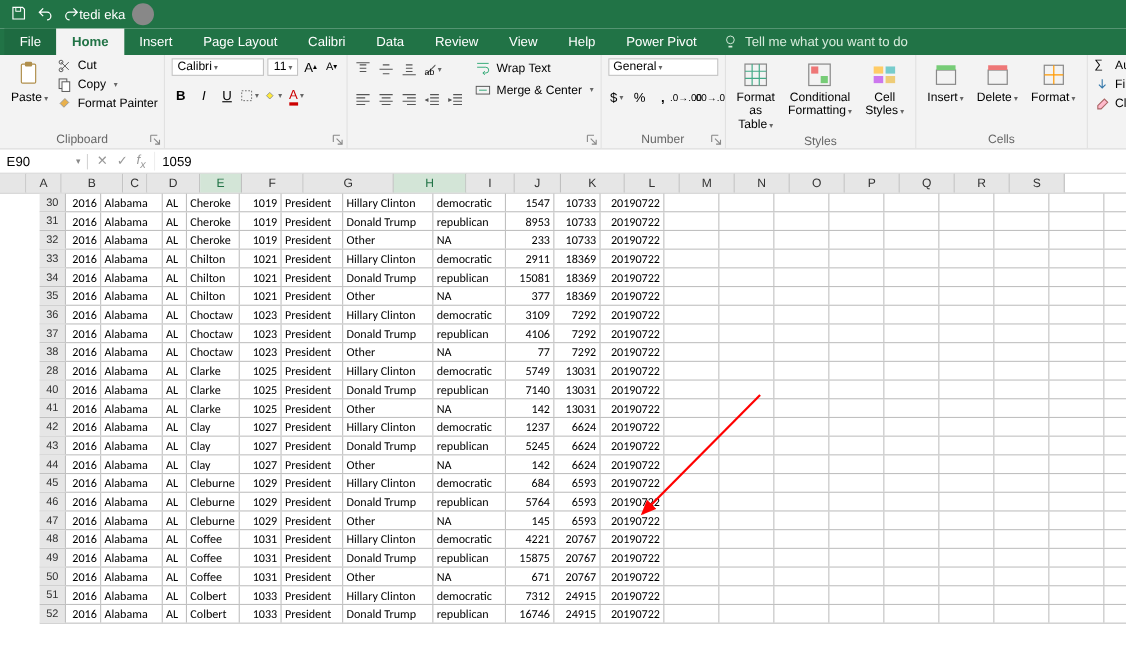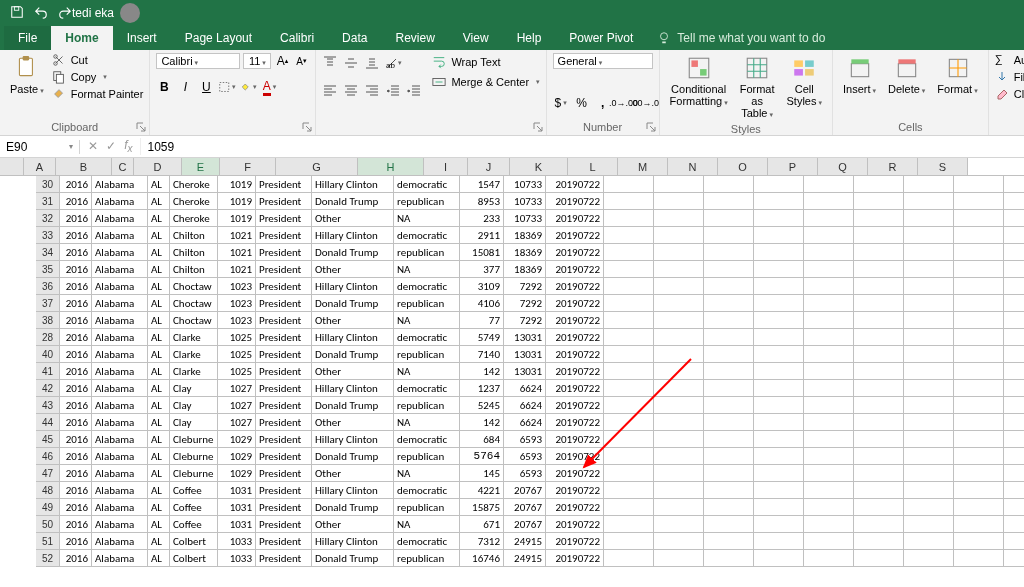--- a/index.html
+++ b/index.html
@@ -243,21 +243,21 @@
             <span>Merge &amp; Center</span>
           </div>
       </div>
     </div>
     <svg class="dlg-launcher" viewBox="0 0 12 12">
         <path d="M2 2h6M2 2v6M5 5l5 5M10 6v4H6" stroke="#888" fill="none"></path>
       </svg>
   </div>
 
   <div class="group">
-    <div class="group-body" style="flex-direction:column;gap:20px">
+    <div class="group-body" style="flex-direction:column;gap:6px">
       <div class="fontbox dd" style="width:100px">General</div>
       <div class="iconrow">
         <span class="ib dd">$</span>
         <span class="ib">%</span>
         <span class="ib">
             <b>,</b>
           </span>
         <span class="ib" style="font-size:9px">.0→.00</span>
         <span class="ib" style="font-size:9px">.00→.0</span>
       </div>
@@ -266,33 +266,33 @@
     <svg class="dlg-launcher" viewBox="0 0 12 12">
         <path d="M2 2h6M2 2v6M5 5l5 5M10 6v4H6" stroke="#888" fill="none"></path>
       </svg>
   </div>
 
   <div class="group">
     <div class="group-body">
       <div class="bigbtn">
           <svg class="bicon" viewBox="0 0 24 24">
             <rect x="3" y="3" width="18" height="18" fill="none" stroke="#888"></rect>
+            <path d="M3 9h18M3 15h18M9 3v18M15 3v18" stroke="#4a8"></path>
+          </svg>
+          <span class="blabel dd" style="white-space:pre-line">Format as
+Table</span>
+        </div>
+      <div class="bigbtn">
+          <svg class="bicon" viewBox="0 0 24 24">
+            <rect x="3" y="3" width="18" height="18" fill="none" stroke="#888"></rect>
             <rect x="5" y="5" width="6" height="6" fill="#e77"></rect>
             <rect x="13" y="13" width="6" height="6" fill="#7c7"></rect>
           </svg>
           <span class="blabel dd" style="white-space:pre-line">Conditional
 Formatting</span>
-        </div>
-      <div class="bigbtn">
-          <svg class="bicon" viewBox="0 0 24 24">
-            <rect x="3" y="3" width="18" height="18" fill="none" stroke="#888"></rect>
-            <path d="M3 9h18M3 15h18M9 3v18M15 3v18" stroke="#4a8"></path>
-          </svg>
-          <span class="blabel dd" style="white-space:pre-line">Format as
-Table</span>
         </div>
       <div class="bigbtn">
           <svg class="bicon" viewBox="0 0 24 24">
             <rect x="3" y="5" width="8" height="6" fill="#fc6"></rect>
             <rect x="13" y="5" width="8" height="6" fill="#7cc"></rect>
             <rect x="3" y="13" width="8" height="6" fill="#c7e"></rect>
             <rect x="13" y="13" width="8" height="6" fill="#ec7"></rect>
           </svg>
           <span class="blabel dd" style="white-space:pre-line">Cell
 Styles</span>
@@ -744,21 +744,21 @@
       <div class="row">
         <div class="rh">46</div>
         <div class="cell num" style="width: 32px;">2016</div>
         <div class="cell txt" style="width: 56px;">Alabama</div>
         <div class="cell txt" style="width: 22px;">AL</div>
         <div class="cell txt" style="width: 48px;">Cleburne</div>
         <div class="cell num" style="width: 38px;">1029</div>
         <div class="cell txt" style="width: 56px;">President</div>
         <div class="cell txt" style="width: 82px;">Donald Trump</div>
         <div class="cell txt" style="width: 66px;">republican</div>
-        <div class="cell num" style="width: 44px; font-family: Liberation Mono, monospace;">5764</div>
+        <div class="cell num" style="width: 44px;">5764</div>
         <div class="cell num" style="width: 42px;">6593</div>
         <div class="cell num" style="width: 58px;">20190722</div>
         <div class="cell txt" style="width: 50px;"></div>
         <div class="cell txt" style="width: 50px;"></div>
         <div class="cell txt" style="width: 50px;"></div>
         <div class="cell txt" style="width: 50px;"></div>
         <div class="cell txt" style="width: 50px;"></div>
         <div class="cell txt" style="width: 50px;"></div>
         <div class="cell txt" style="width: 50px;"></div>
         <div class="cell txt" style="width: 50px;"></div>

